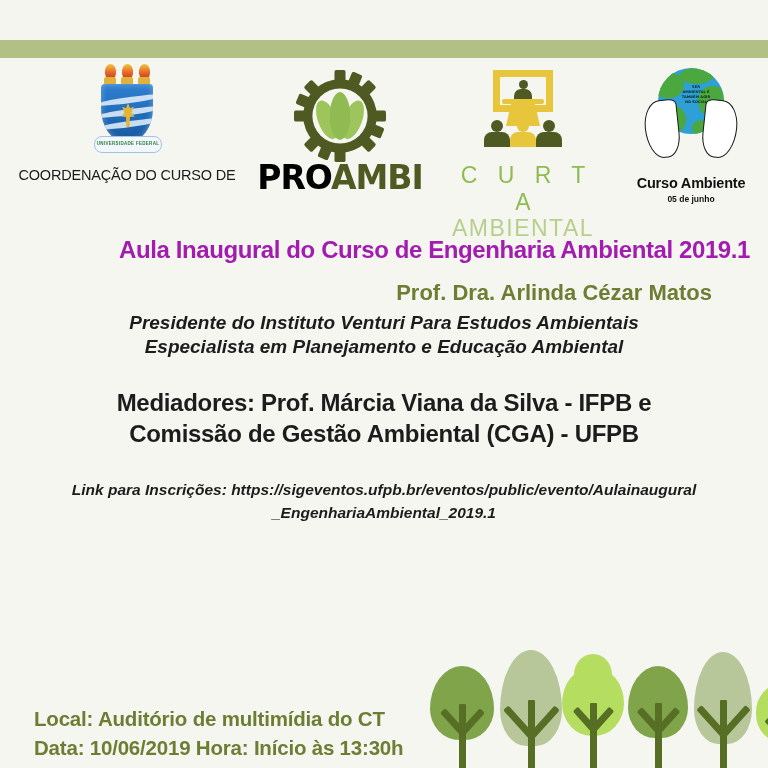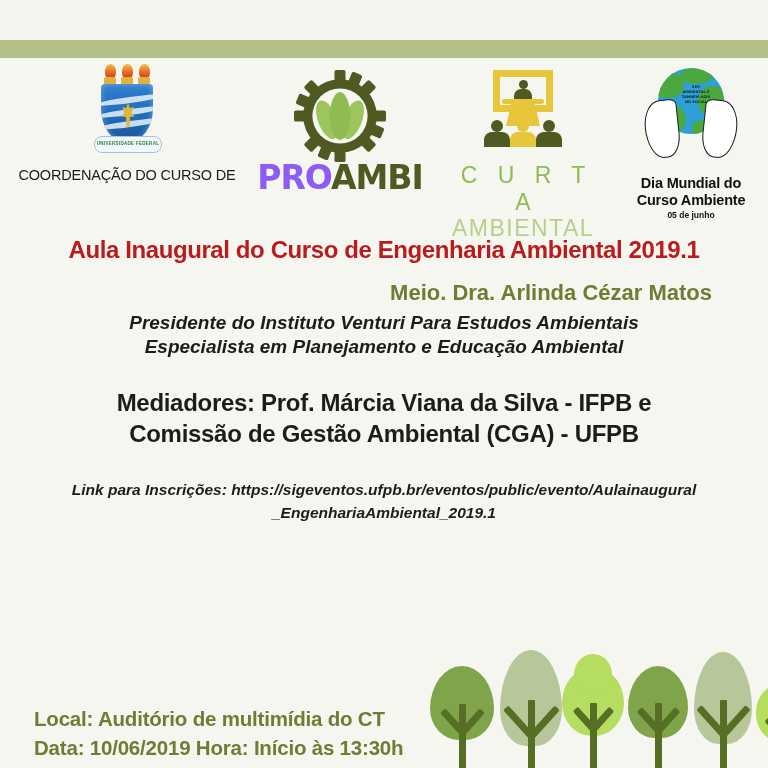--- a/index.html
+++ b/index.html
@@ -136,21 +136,21 @@
     margin: 0 auto;
     position: relative;
   }
   .proambi-word {
     margin-top: -4px;
     font-size: 33px;
     font-weight: bold;
     letter-spacing: -1px;
     font-family: "DejaVu Sans", sans-serif;
   }
-  .pw-pro { color: #8b5cf6; }
+  .pw-pro { color: #000000; }
   .pw-ambi { color: #4f5a22; }
 
   
   .logo-curta { left: 438px; top: 10px; width: 170px; }
   .curta-mark {
     width: 110px; height: 96px;
     margin: 0 auto;
     position: relative;
   }
   .curta-screen {
@@ -293,24 +293,24 @@
     font-weight: bold;
     color: #111;
     margin-top: 2px;
     font-family: "Liberation Sans", sans-serif;
   }
 
   
   .content { position: absolute; left: 0; top: 196px; width: 768px; }
 
   .headline {
-    text-align: center;
+    text-align: right;
     font-size: 24px;
     font-weight: bold;
-    color: #b91c1c;
+    color: #a21caf;
     letter-spacing: -0.4px;
     font-family: "Liberation Sans", sans-serif;
     padding: 0 18px;
   }
   .maintitle {
     text-align: center;
     font-size: 33.5px;
     font-weight: bold;
     color: #6d7d33;
     line-height: 1.16;
@@ -500,34 +500,33 @@
           <div class="land l2"></div>
           <div class="land l3"></div>
           <div class="land l4"></div>
           <div class="land l5"></div>
           <div class="globe-text">SER AMBIENTAL É TAMBÉM AGIR NO SOCIAL</div>
         </div>
         <div class="hand hand-l"></div>
         <div class="hand hand-r"></div>
       </div>
       <div class="dia-title">
-        <div>Dia Mundial do</div>
         <div>Curso Ambiente</div>
       </div>
       <div class="dia-sub">05 de junho</div>
     </div>
 
   </div>
 
   <div class="content">
 
     <div class="headline">Aula Inaugural do Curso de Engenharia Ambiental 2019.1</div>
 
 
-    <div class="speaker">Meio. Dra. Arlinda Cézar Matos</div>
+    <div class="speaker">Prof. Dra. Arlinda Cézar Matos</div>
 
     <div class="speaker-role">
       <div>Presidente do Instituto Venturi Para Estudos Ambientais</div>
       <div>Especialista em Planejamento e Educação Ambiental</div>
     </div>
 
     <div class="mediators">
       <div>Mediadores: Prof. Márcia Viana da Silva - IFPB e</div>
       <div>Comissão de Gestão Ambiental (CGA) - UFPB</div>
     </div>

